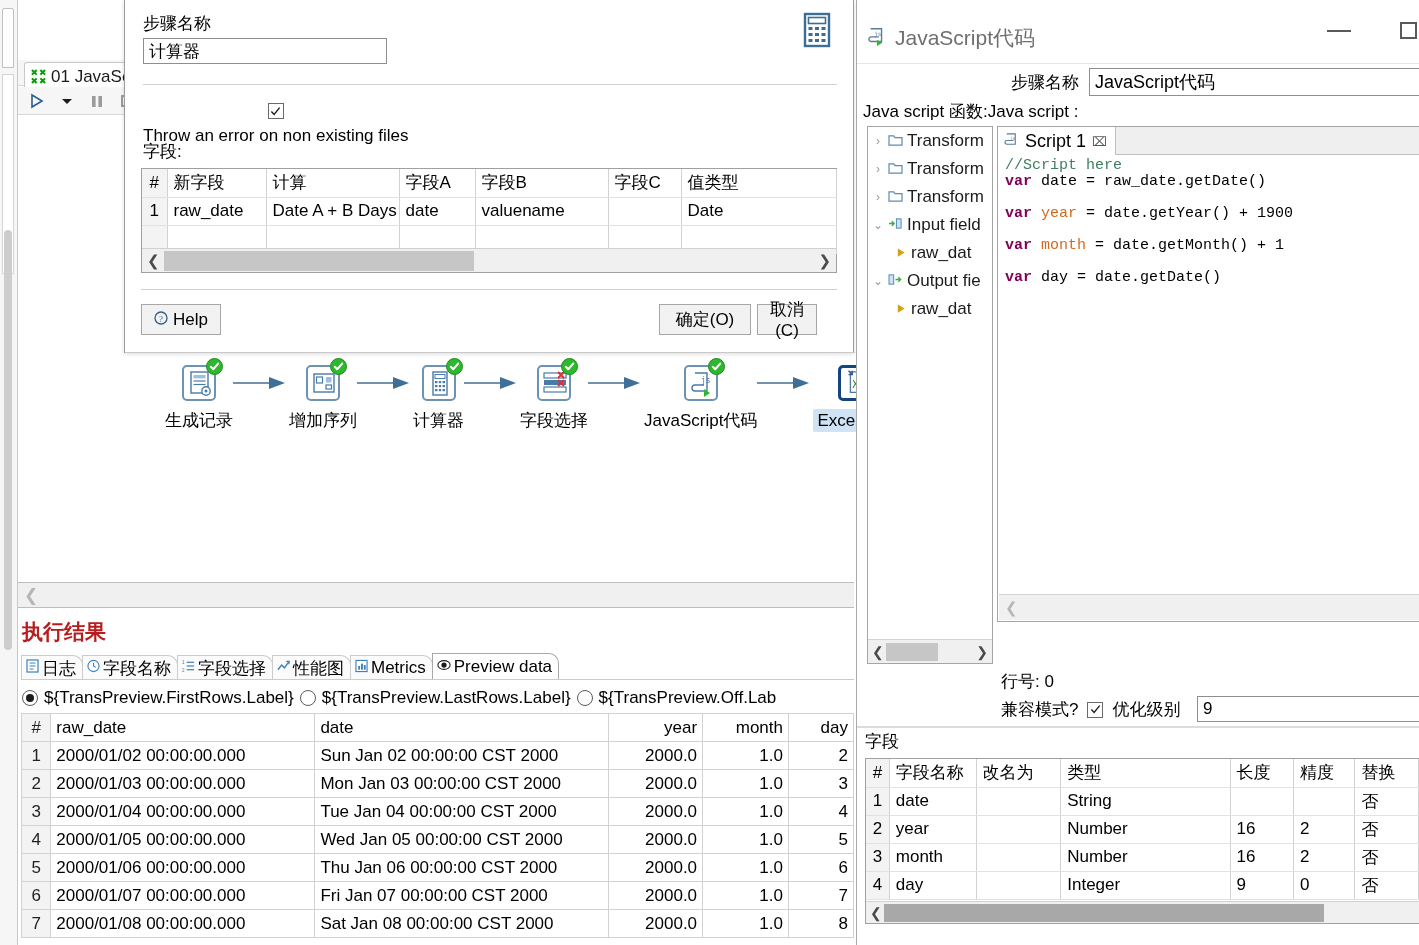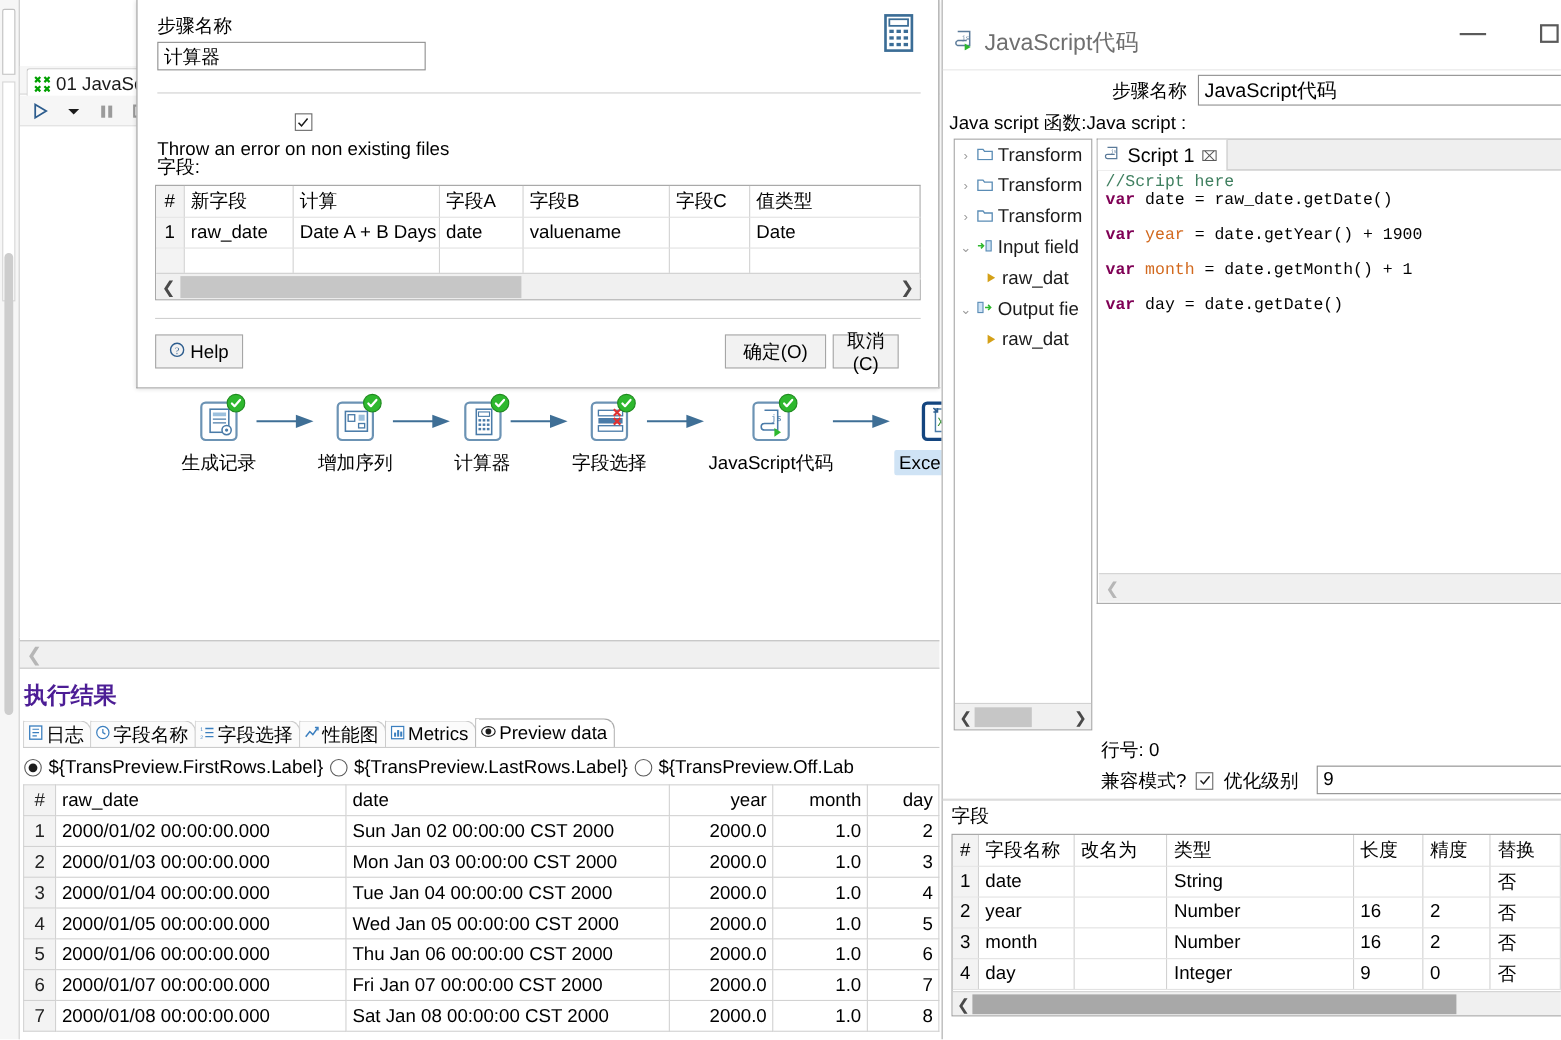--- a/index.html
+++ b/index.html
@@ -46,21 +46,21 @@
   .ok-badge svg { display: block; }
   .step-label { margin-top: 6px; font-size: 17px; color: #000; white-space: nowrap; }
   .step-label.hl { background: #cfe3f5; padding: 0 4px; border-radius: 2px; }
   .arrow { width: 56px; height: 40px; display: flex; align-items: center; justify-content: center; margin-top: 0; }
 
   .flow-row { position: absolute; left: 165px; top: 363px; display: flex; align-items: flex-start; }
   .flow-cell { display: flex; flex-direction: column; align-items: center; }
 
   
   .results { position: absolute; left: 18px; top: 608px; width: 836px; height: 337px; background: #ffffff; }
-  .results-title { position: absolute; left: 4px; top: 10px; font-size: 21px; font-weight: bold; color: #4c1d95; }
+  .results-title { position: absolute; left: 4px; top: 10px; font-size: 21px; font-weight: bold; color: #b91c1c; }
   .res-tabs { position: absolute; left: 3px; top: 45px; height: 27px; display: flex; align-items: flex-end; }
   .res-tab { height: 25px; padding: 0 6px 0 4px; display: flex; align-items: center; gap: 3px; font-size: 17px; color: #000; border: 1px solid #cbcbcb; border-bottom: none; border-radius: 0 10px 0 0; background: #fbfbfb; margin-right: -1px; white-space: nowrap; }
   .res-tab.active { background: #ffffff; height: 27px; border-color: #a9a9a9; }
   .res-tabs-underline { position: absolute; left: 3px; top: 71px; width: 833px; height: 1px; background: #cbcbcb; }
 
   .radio-row { position: absolute; left: 4px; top: 80px; display: flex; align-items: center; gap: 6px; font-size: 17px; white-space: nowrap; }
   .radio { width: 16px; height: 16px; border-radius: 50%; border: 1px solid #5b5b5b; background: #fff; display: inline-flex; align-items: center; justify-content: center; flex: 0 0 auto; }
   .radio.on::after { content: ""; width: 8px; height: 8px; border-radius: 50%; background: #1c1c1c; }
 
   
@@ -103,21 +103,21 @@
   .js-stepinput { position: absolute; left: 232px; top: 68px; width: 340px; height: 28px; border: 1px solid #8e8e8e; background: #fff; font-size: 18px; padding: 1px 5px; font-family: "Liberation Sans", sans-serif; }
   .js-funclabel { position: absolute; left: 6px; top: 100px; font-size: 17px; }
 
   .js-tree { position: absolute; left: 10px; top: 126px; width: 126px; height: 538px; border: 1px solid #a5a5a5; background: #fff; overflow: hidden; }
   .tree-item { display: flex; align-items: center; gap: 4px; height: 28px; padding-left: 4px; font-size: 17px; color: #1b1b1b; white-space: nowrap; }
   .tree-item.ind { padding-left: 28px; }
   .twisty { width: 12px; color: #9b9b9b; font-size: 12px; flex: 0 0 auto; text-align: center; }
   .tree-hscroll { position: absolute; left: 0; bottom: 0; width: 100%; height: 24px; background: #f0f0f0; border-top: 1px solid #d2d2d2; display: flex; align-items: center; justify-content: space-between; padding: 0 4px; }
   .tree-thumb { position: absolute; left: 18px; top: 3px; width: 52px; height: 18px; background: #c6c6c6; }
 
-  .js-editor { position: absolute; left: 140px; top: 126px; width: 423px; height: 423px; background: #fff; border: 1px solid #a5a5a5; border-right: none; }
+  .js-editor { position: absolute; left: 140px; top: 126px; width: 423px; height: 496px; background: #fff; border: 1px solid #a5a5a5; border-right: none; }
   .ed-tabbar { height: 28px; background: #efefef; border-bottom: 1px solid #c2c2c2; position: relative; }
   .ed-tab { position: absolute; left: 0; top: 0; height: 28px; background: #fff; border-right: 1px solid #c2c2c2; padding: 0 8px 0 6px; display: flex; align-items: center; gap: 6px; font-size: 18px; }
   .ed-tab-close { color: #5a5a5a; font-size: 13px; }
   .code { position: absolute; left: 1px; top: 29px; right: 0; bottom: 50px; padding: 2px 6px; font-family: "Liberation Mono", monospace; font-size: 15px; line-height: 16px; white-space: pre; overflow: hidden; }
   .k-comment { color: #3f7f5f; }
   .k-var { color: #7f0055; font-weight: bold; }
   .k-field { color: #d2691e; }
   .ed-hscroll { position: absolute; left: 1px; right: 0; bottom: 1px; height: 26px; background: #f0f0f0; border-top: 1px solid #d2d2d2; display: flex; align-items: center; padding-left: 6px; }
 
   .js-rownum { position: absolute; left: 144px; top: 670px; font-size: 17px; }

